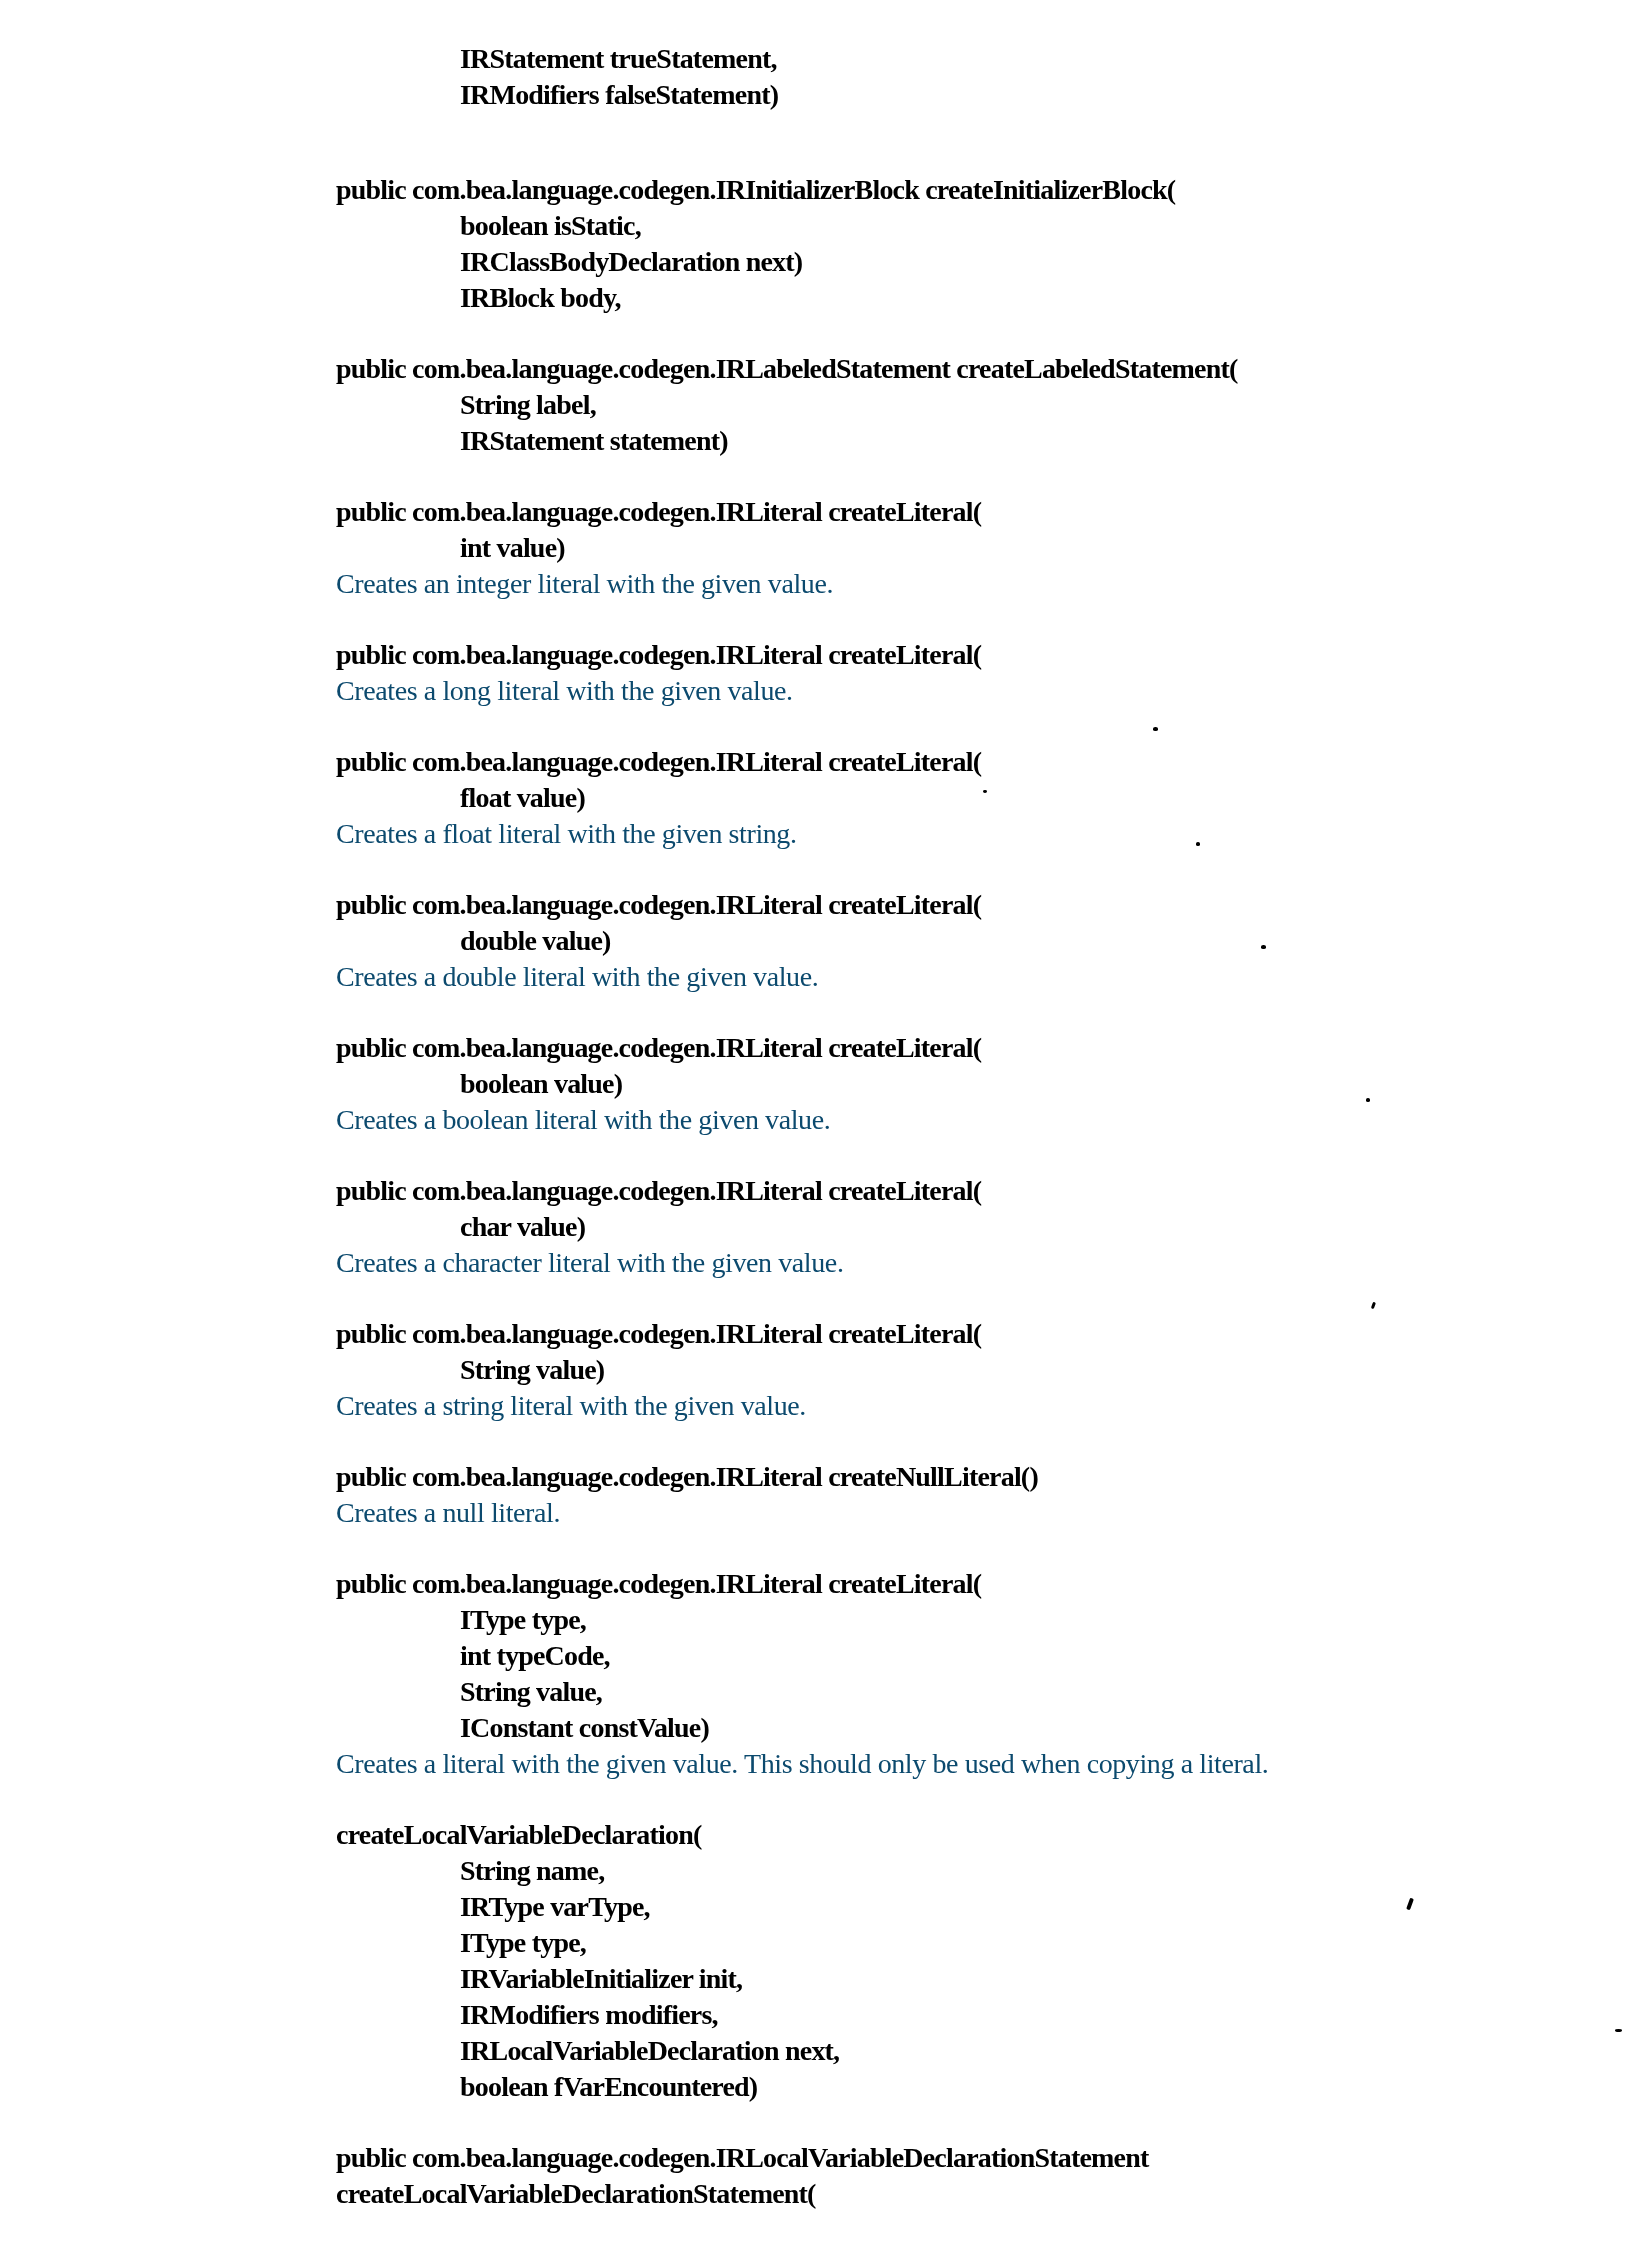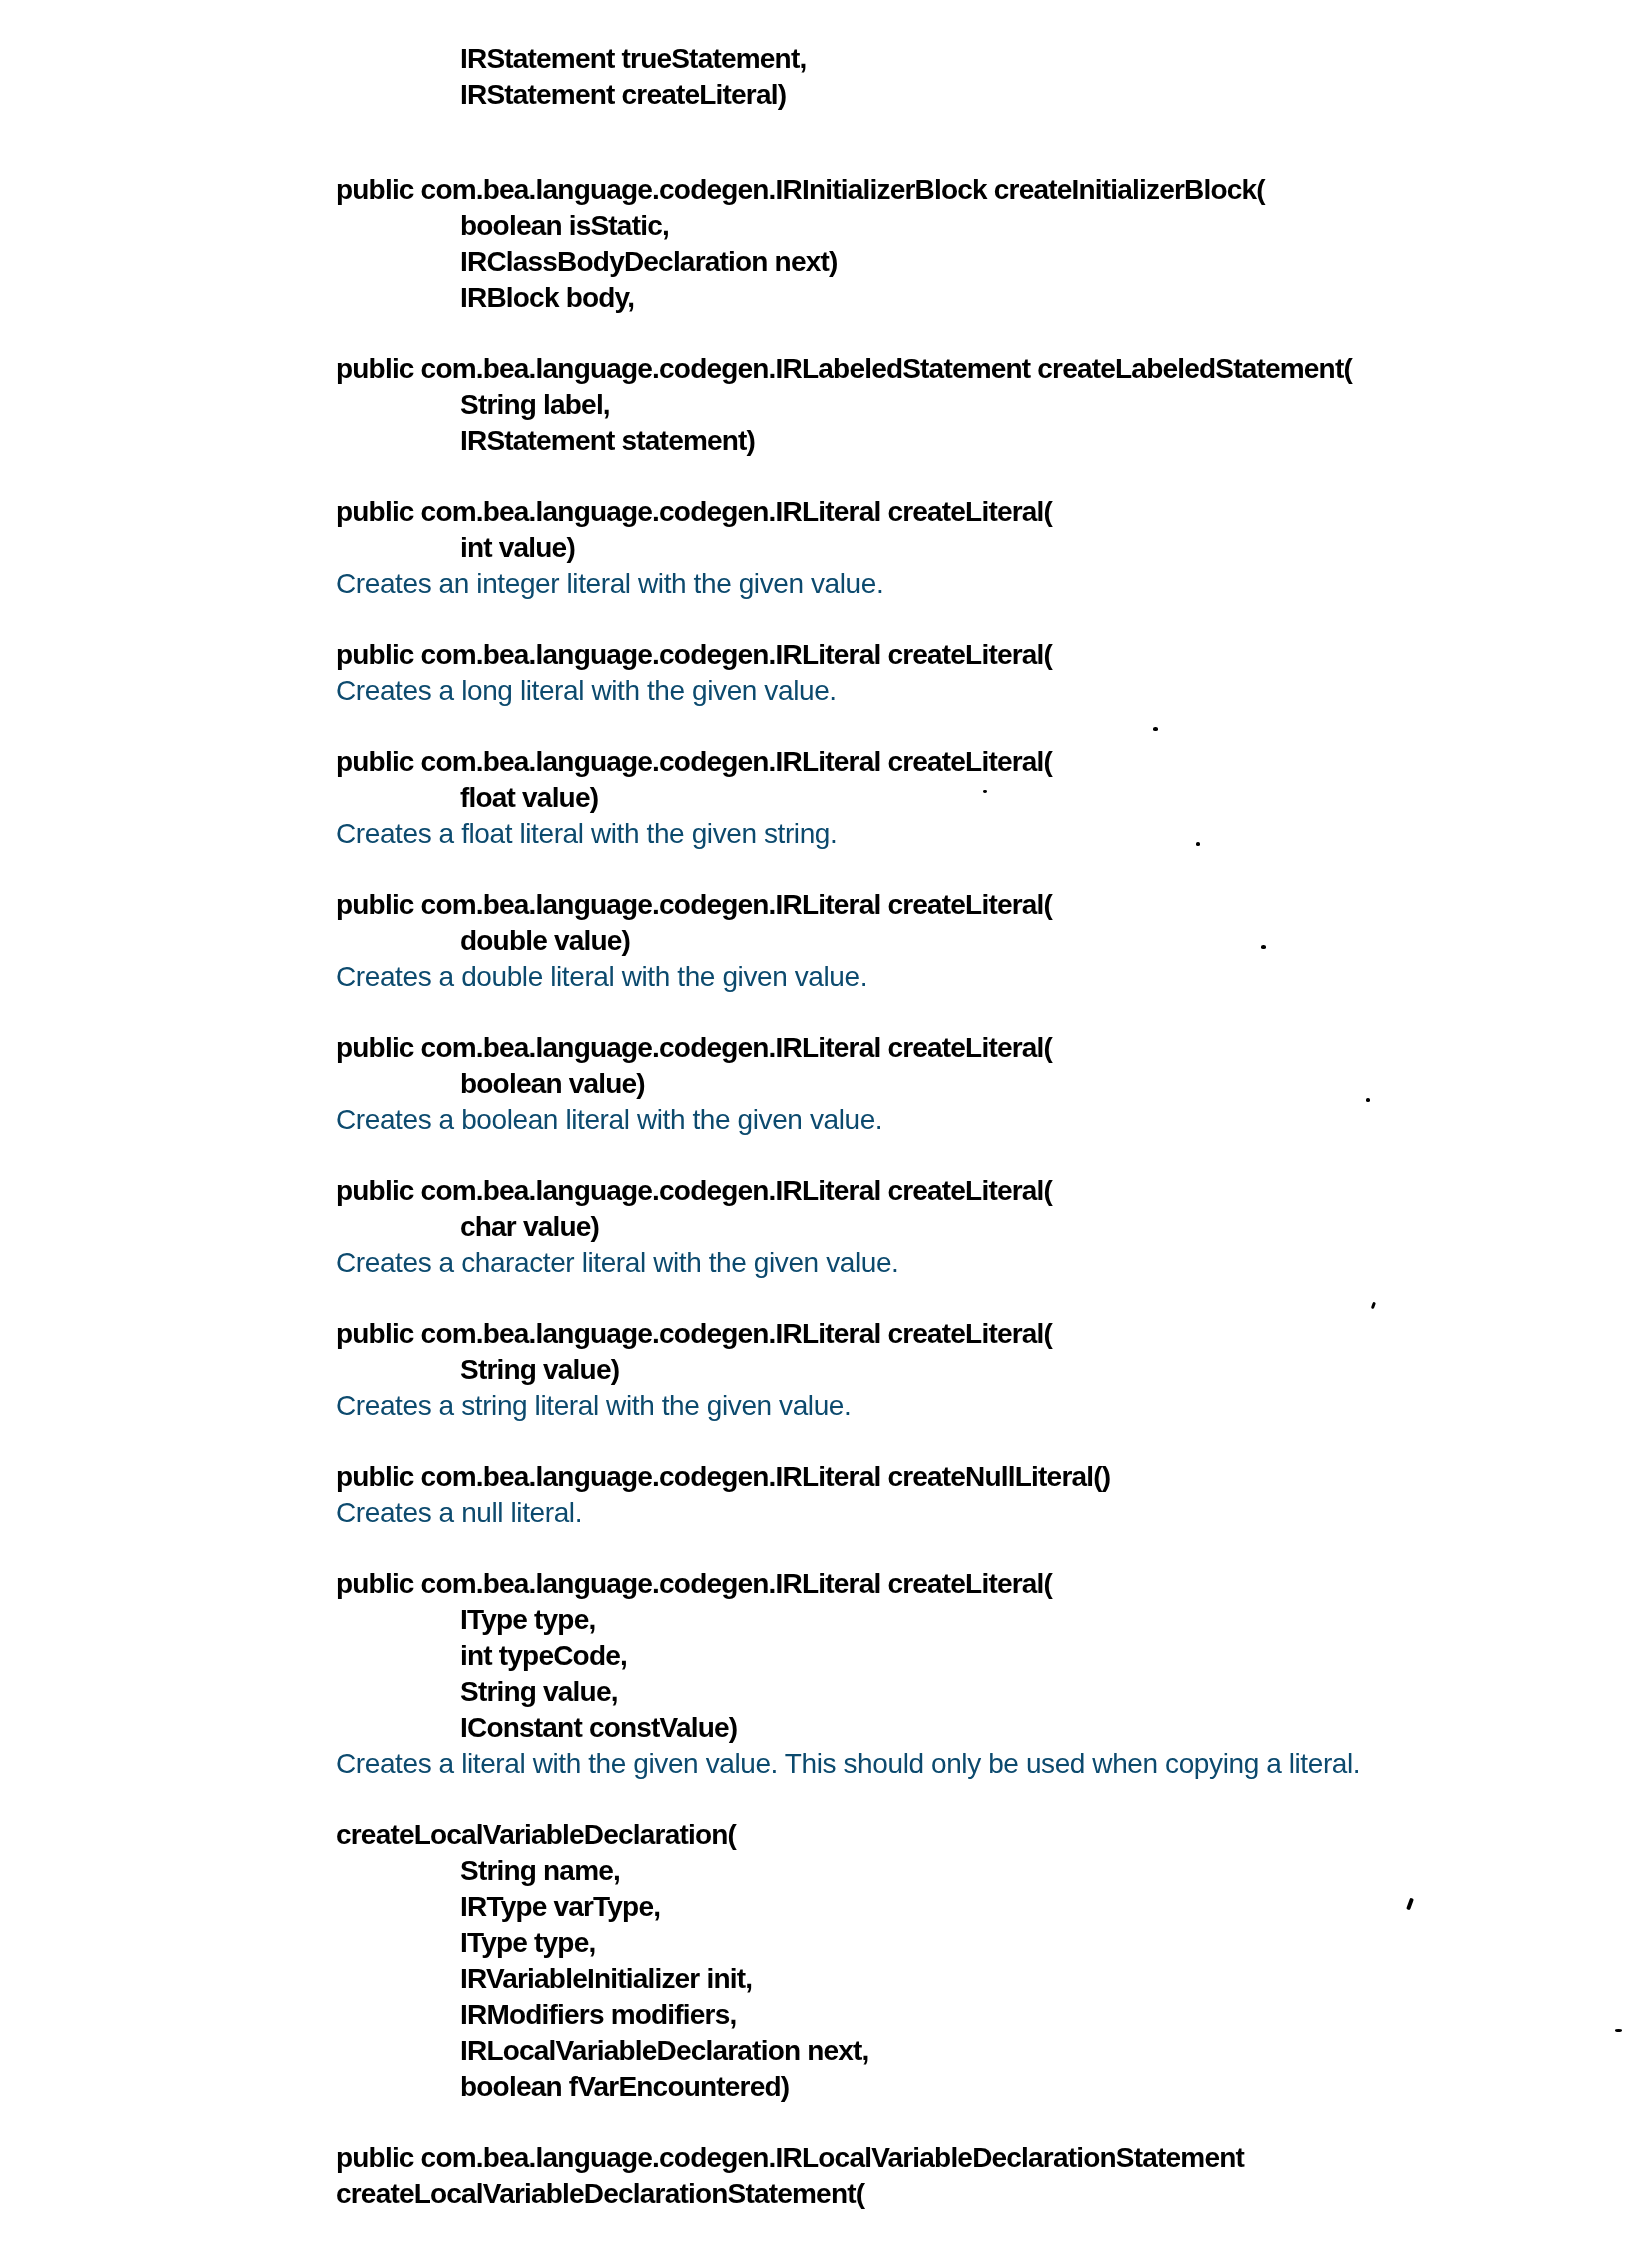--- a/index.html
+++ b/index.html
@@ -6,21 +6,21 @@
     margin: 0;
     padding: 0;
     background: #ffffff;
   }
   .page {
     position: relative;
     width: 1642px;
     height: 2261px;
     background: #ffffff;
     overflow: hidden;
-    font-family: Liberation Sans, sans-serif;
+    font-family: Liberation Serif, serif;
     color: #000000;
   }
   .content {
     position: absolute;
     top: 41px;
     left: 0;
     right: 0;
   }
   .method { margin: 0 0 35px 0; }
   .method.gap-lg { margin-bottom: 59px; }
@@ -55,21 +55,21 @@
     transform: rotate(20deg);
   }
 </style>
 </head>
 <body>
 
 <div class="page">
   <div class="content">
       <div class="method gap-lg">
         <div class="line param">IRStatement trueStatement,</div>
-        <div class="line param">IRStatement createLiteral)</div>
+        <div class="line param">IRModifiers falseStatement)</div>
       </div>
       <div class="method">
         <div class="line sig">public com.bea.language.codegen.IRInitializerBlock createInitializerBlock(</div>
         <div class="line param">boolean isStatic,</div>
         <div class="line param">IRClassBodyDeclaration next)</div>
         <div class="line param">IRBlock body,</div>
       </div>
       <div class="method">
         <div class="line sig">public com.bea.language.codegen.IRLabeledStatement createLabeledStatement(</div>
         <div class="line param">String label,</div>

